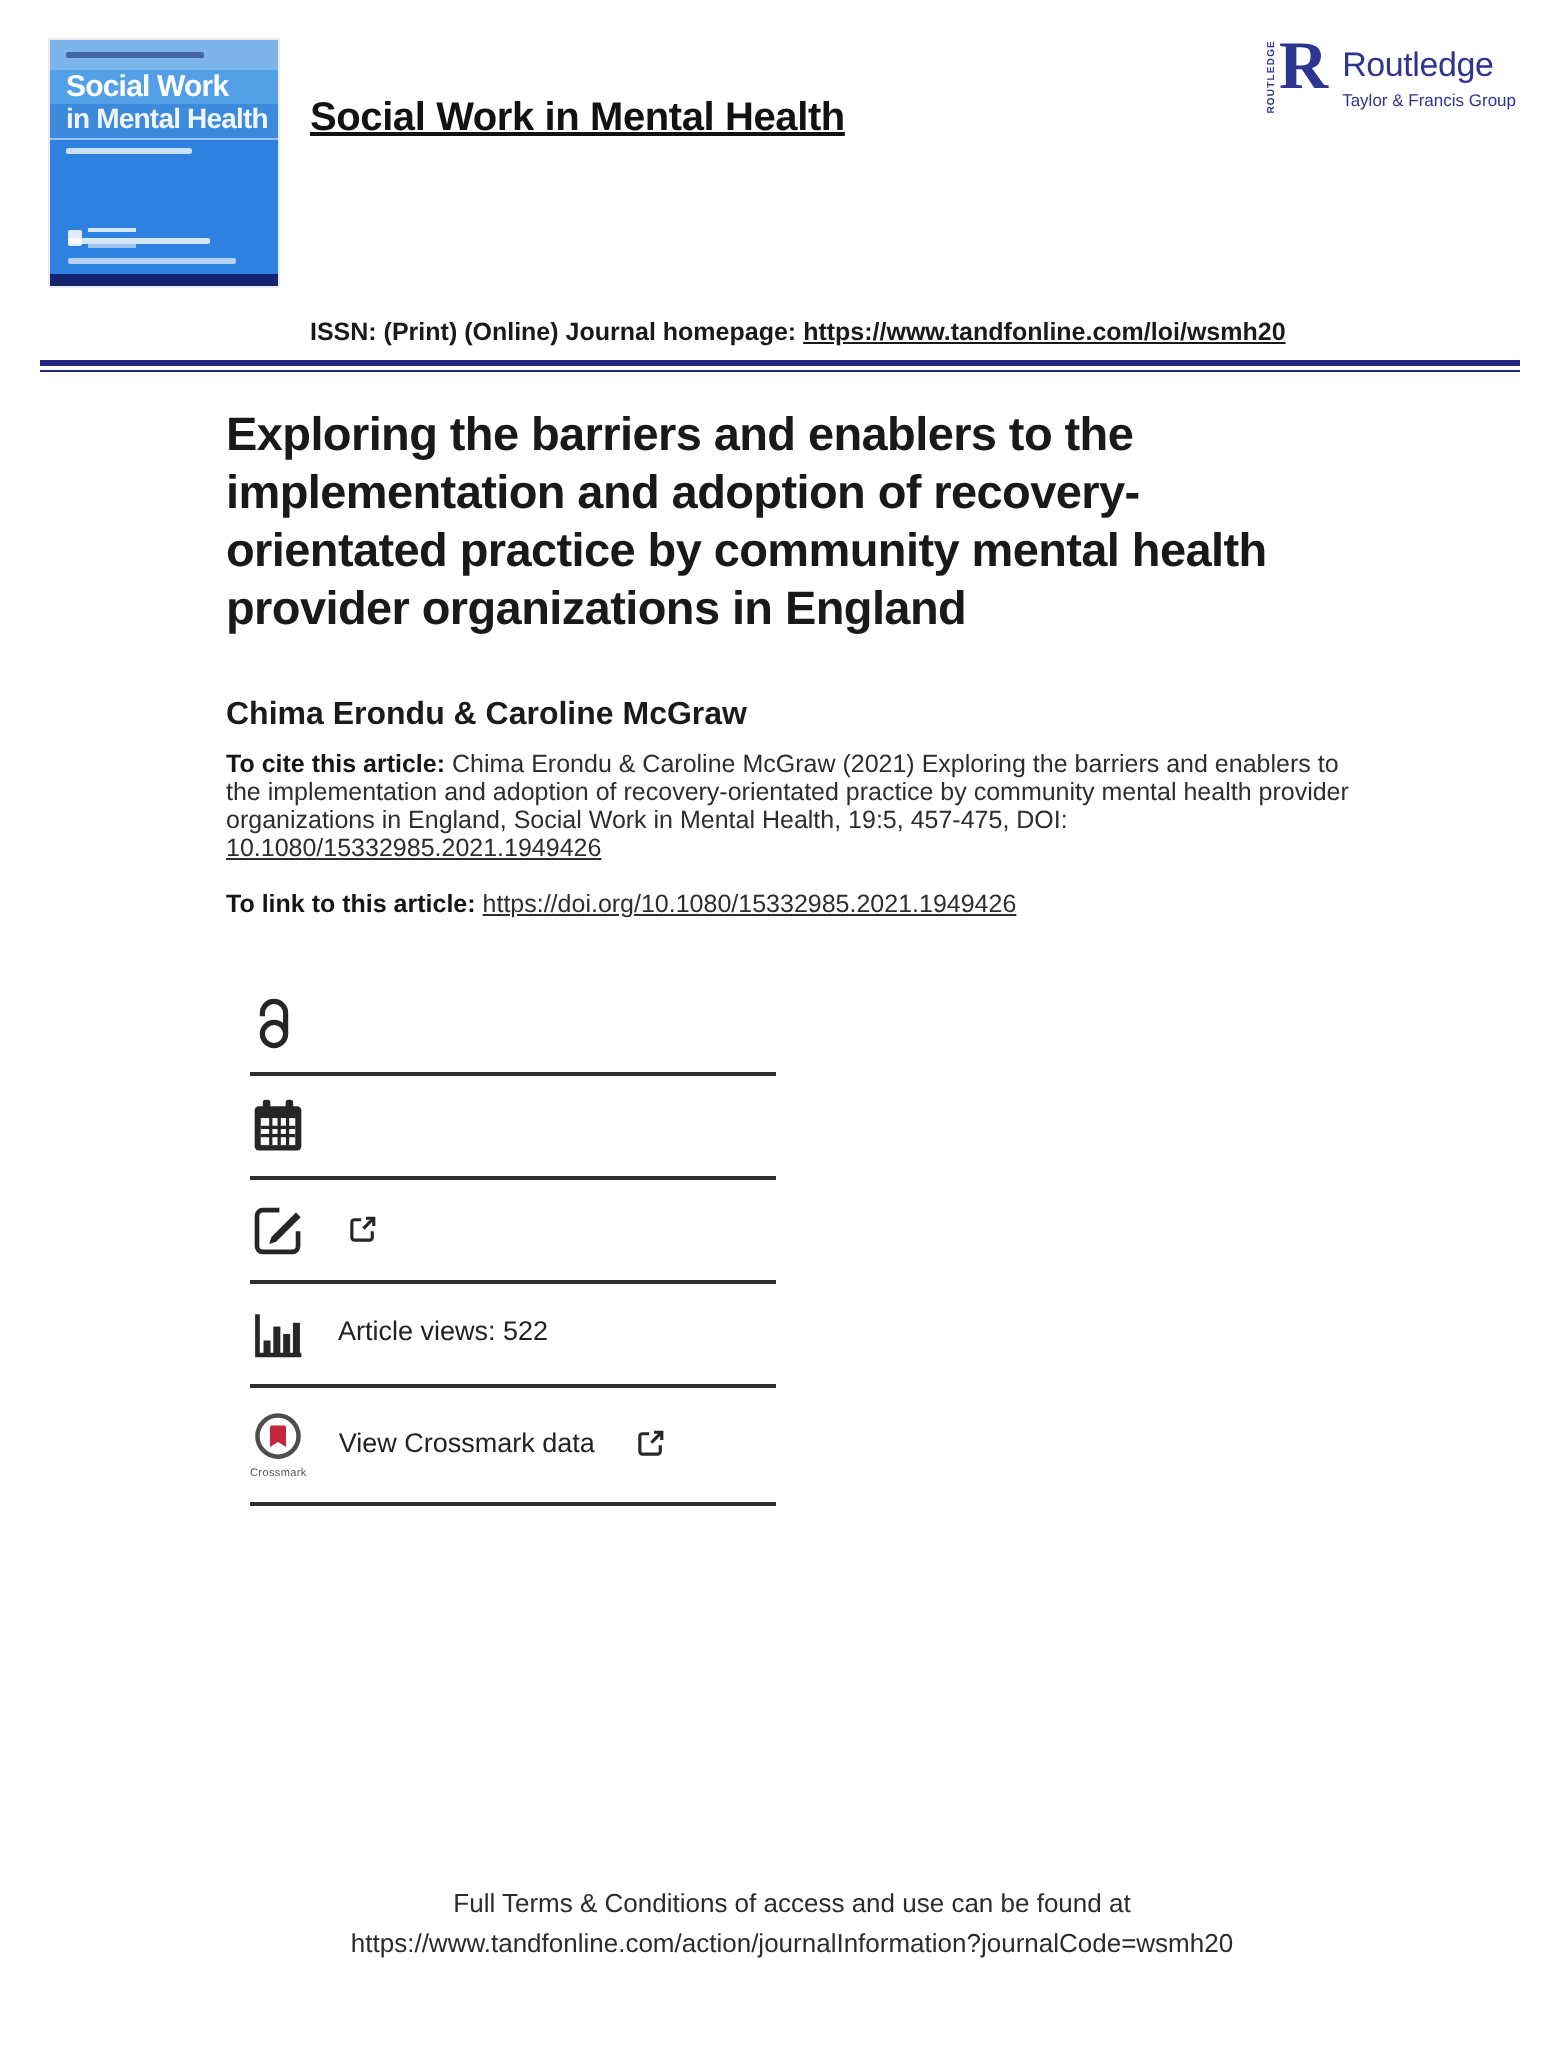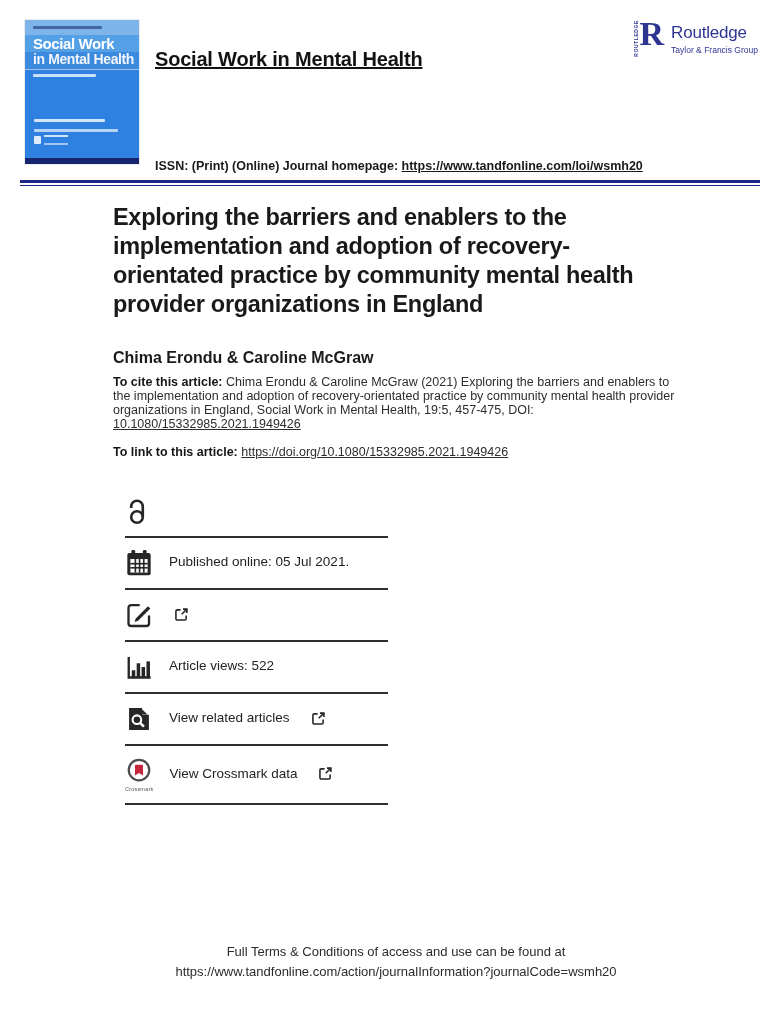--- a/index.html
+++ b/index.html
@@ -3,21 +3,21 @@
 <meta charset="utf-8">
 <style>
   html,body{margin:0;padding:0;}
   body{
     width:780px;height:1024px;position:relative;background:#ffffff;
     font-family:"Liberation Sans","DejaVu Sans",sans-serif;color:#1c1c1e;
     overflow:hidden;
   }
   
   .cover{
-    position:absolute;left:25px;top:20px;width:114px;height:144px;
+    position:absolute;left:25px;top:20px;width:114px;height:123px;
     background:#2e80e1;display:flex;flex-direction:column;
     box-shadow:0 0 0 1px rgba(0,0,0,0.08);
   }
   .cover-strip-top{height:15px;background:#7db4ea;display:flex;align-items:center;padding:0 8px;}
   .cover-strip-top .bar{height:3px;width:70%;background:rgba(21,40,96,0.55);border-radius:1px;}
   .cover-title-wrap{background:#54a0e6;padding:1px 0 0 8px;}
   .cover-title1{color:#ffffff;font-weight:700;font-size:15px;letter-spacing:-0.4px;line-height:1.05;}
   .cover-title2-wrap{background:#3b8ade;padding:0 0 2px 8px;border-bottom:1px solid rgba(255,255,255,0.5);}
   .cover-title2{color:#f2f6fc;font-weight:700;font-size:14px;letter-spacing:-0.4px;line-height:1.1;}
   .cover-subline{height:3px;width:55%;background:rgba(255,255,255,0.75);margin:4px 0 0 8px;border-radius:1px;}
@@ -138,21 +138,20 @@
           <rect x="15.3" y="0.8" width="3.2" height="5" rx="1.1" fill="currentColor"></rect>
           <rect x="2" y="3.5" width="20" height="19" rx="1.8" fill="currentColor"></rect>
           <rect x="4.6" y="8.6" width="14.8" height="11.6" fill="#ffffff"></rect>
           <rect x="8.2" y="8.6" width="1.4" height="11.6" fill="currentColor"></rect>
           <rect x="11.8" y="8.6" width="1.4" height="11.6" fill="currentColor"></rect>
           <rect x="15.4" y="8.6" width="1.4" height="11.6" fill="currentColor"></rect>
           <rect x="4.6" y="11.9" width="14.8" height="1.4" fill="currentColor"></rect>
           <rect x="4.6" y="15.4" width="14.8" height="1.4" fill="currentColor"></rect>
         </svg>
       </span>
-      <span class="txt">Published online: 05 Jul 2021.</span>
     </div>
 
     <div class="info-row">
       <span class="icon">
         <svg width="28" height="28" viewBox="0 0 24 24" fill="none" stroke="currentColor" stroke-width="2">
           <path d="M20.6 12.5 V19 a2.4 2.4 0 0 1 -2.4 2.4 H5.4 A2.4 2.4 0 0 1 3 19 V5.9 a2.4 2.4 0 0 1 2.4 -2.4 H12.6"></path>
           <path d="M9.2 15 L19.7 4.5 l2 2 L11.2 17 l-3 1 z" fill="currentColor" stroke="none"></path>
         </svg>
       </span>
       <span class="ext">
@@ -170,39 +169,20 @@
           <path d="M3.2 3.5 V21 H22" fill="none" stroke="currentColor" stroke-width="2"></path>
           <rect x="5.8" y="14.8" width="3" height="6.2" fill="currentColor"></rect>
           <rect x="10" y="8.8" width="3" height="12.2" fill="currentColor"></rect>
           <rect x="14.2" y="12" width="3" height="9" fill="currentColor"></rect>
           <rect x="18.4" y="7.2" width="3" height="13.8" fill="currentColor"></rect>
         </svg>
       </span>
       <span class="txt">Article views: 522</span>
     </div>
 
-    <div class="info-row">
-      <span class="icon">
-        <svg width="28" height="28" viewBox="0 0 24 24">
-          <path d="M3.5 2.5 H14.6 L20.5 8.4 V21.5 H3.5 z" fill="currentColor"></path>
-          <path d="M14.6 2 L21 8.4 H14.6 z" fill="#ffffff"></path>
-          <path d="M14.6 3.6 L19.2 8.2 H14.6 z" fill="currentColor"></path>
-          <circle cx="10.2" cy="12.6" r="3.7" fill="none" stroke="#ffffff" stroke-width="1.8"></circle>
-          <line x1="12.9" y1="15.3" x2="16.2" y2="18.6" stroke="#ffffff" stroke-width="2.2"></line>
-        </svg>
-      </span>
-      <span class="txt">View related articles</span>
-      <span class="ext">
-        <svg width="13" height="13" viewBox="0 0 14 14" fill="none" stroke="currentColor" stroke-width="1.7">
-          <path d="M12 8.2 V11.6 a1.4 1.4 0 0 1 -1.4 1.4 H2.4 A1.4 1.4 0 0 1 1 11.6 V3.4 A1.4 1.4 0 0 1 2.4 2 H6"></path>
-          <path d="M8.6 1.2 H12.8 V5.4"></path>
-          <path d="M12.8 1.2 L7.2 6.8"></path>
-        </svg>
-      </span>
-    </div>
 
     <div class="info-row">
       <span class="icon">
         <svg width="28" height="28" viewBox="0 0 30 30">
           <circle cx="15" cy="14" r="11" fill="#ffffff" stroke="#4d4d4d" stroke-width="2.4"></circle>
           <path d="M11.6 8.3 h6.8 a0.9 0.9 0 0 1 0.9 0.9 V19.8 L15 17.1 L10.7 19.8 V9.2 a0.9 0.9 0 0 1 0.9 -0.9 z" fill="#c4273c"></path>
         </svg>
         <span class="cm-label">Crossmark</span>
       </span>
       <span class="txt">View Crossmark data</span>

